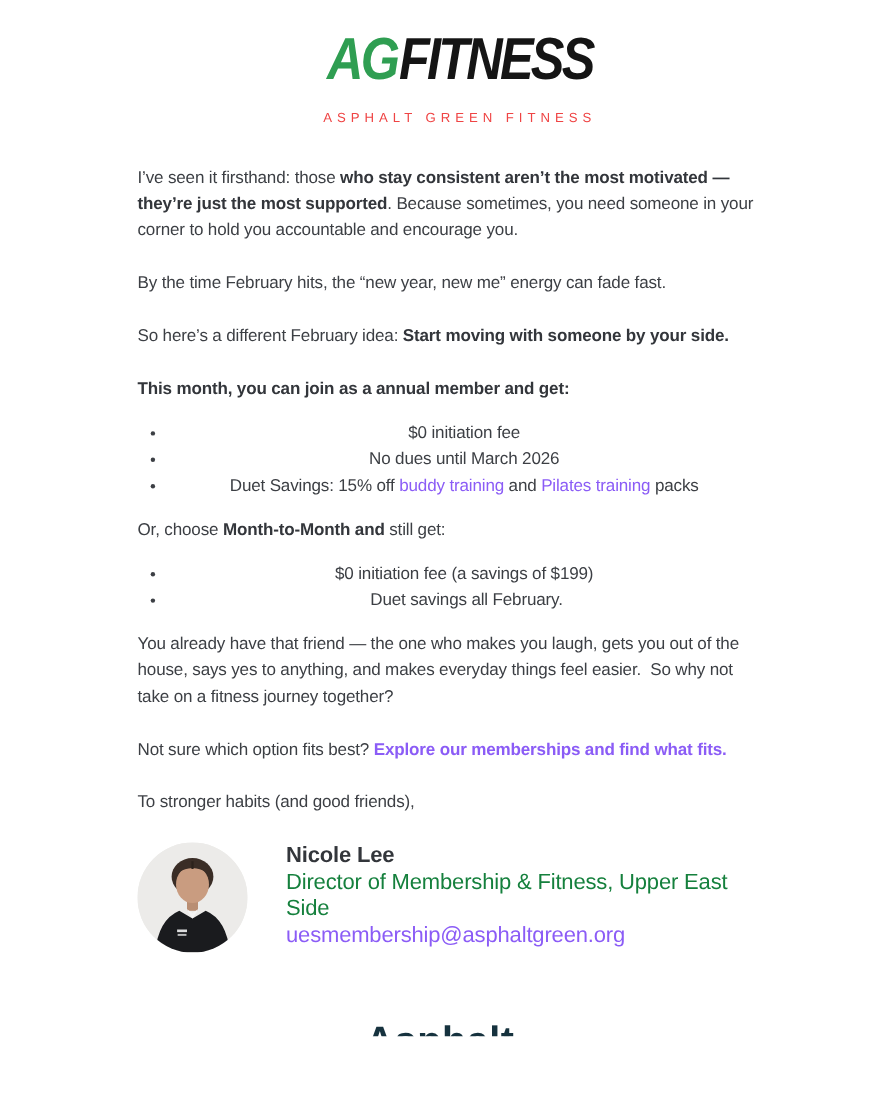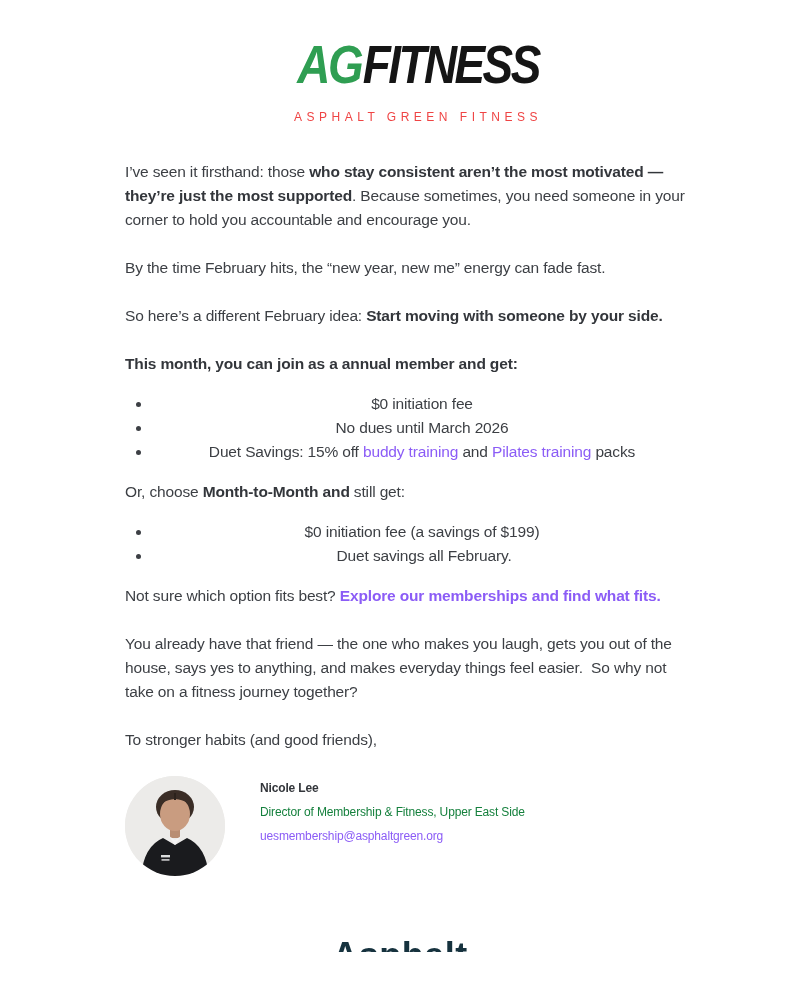--- a/index.html
+++ b/index.html
@@ -6,21 +6,21 @@
   html, body { margin: 0; padding: 0; }
   body {
     width: 800px; height: 1000px;
     background: #ffffff;
     overflow: hidden;
     font-family: "Liberation Sans", "DejaVu Sans", sans-serif;
     color: #3c3f44;
   }
 
   
-  .header { text-align: center; padding-top: 34px; margin-left: 36px; }
+  .header { text-align: center; padding-top: 24px; margin-left: 36px; }
   .logo-row {
     display: inline-block;
     transform: scaleX(.85);
     white-space: nowrap;
     line-height: 60px;
   }
   .logo-ag, .logo-fitness {
     font-style: italic; font-weight: bold;
     font-size: 54px; letter-spacing: -3px;
   }
@@ -53,21 +53,21 @@
   
   .signature { display: flex; align-items: flex-start; margin: 0 0 0 0; }
   .avatar {
     width: 100px; height: 100px;
     border-radius: 50%;
     overflow: hidden;
     flex: 0 0 100px;
     background: #ecebe9;
   }
   .avatar svg { display: block; }
-  .sig-text { margin-left: 35px; line-height: 24px; font-size: 12px; }
+  .sig-text { margin-left: 35px; line-height: 24px; font-size: 20px; }
   .sig-name { font-weight: bold; color: #33363b; }
   .sig-line { color: #15803d; }
 
   
   .footer {
     margin-top: 60px;
     height: 16px;
     overflow: hidden;
   }
   .footer-inner {
@@ -108,23 +108,23 @@
     <li><span>Duet Savings: 15% off </span><a class="green-link">buddy training</a><span> and </span><a class="green-link">Pilates training</a><span> packs</span></li>
   </ul>
 
   <p class="before-list"><span>Or, choose </span><strong>Month-to-Month and</strong><span> still get:</span></p>
 
   <ul>
     <li>$0 initiation fee (a savings of $199)</li>
     <li> Duet savings all February.</li>
   </ul>
 
+  <p>You already have that friend — the one who makes you laugh, gets you out of the house, says yes to anything, and makes everyday things feel easier.  So why not take on a fitness journey together?</p>
+
   <p><span>Not sure which option fits best? </span><a class="green-link bold">Explore our memberships and find what fits.</a></p>
-
-  <p>You already have that friend — the one who makes you laugh, gets you out of the house, says yes to anything, and makes everyday things feel easier.  So why not take on a fitness journey together?</p>
 
 
   <p>To stronger habits (and good friends),</p>
 
   <div class="signature">
     <div class="avatar">
       <svg width="100" height="100" viewBox="0 0 100 100">
         <rect x="0" y="0" width="100" height="100" fill="#ecebe9"></rect>
         <ellipse cx="50" cy="31" rx="19" ry="17" fill="#3a2d26"></ellipse>
         <rect x="45" y="48" width="10" height="14" fill="#b98e73"></rect>

